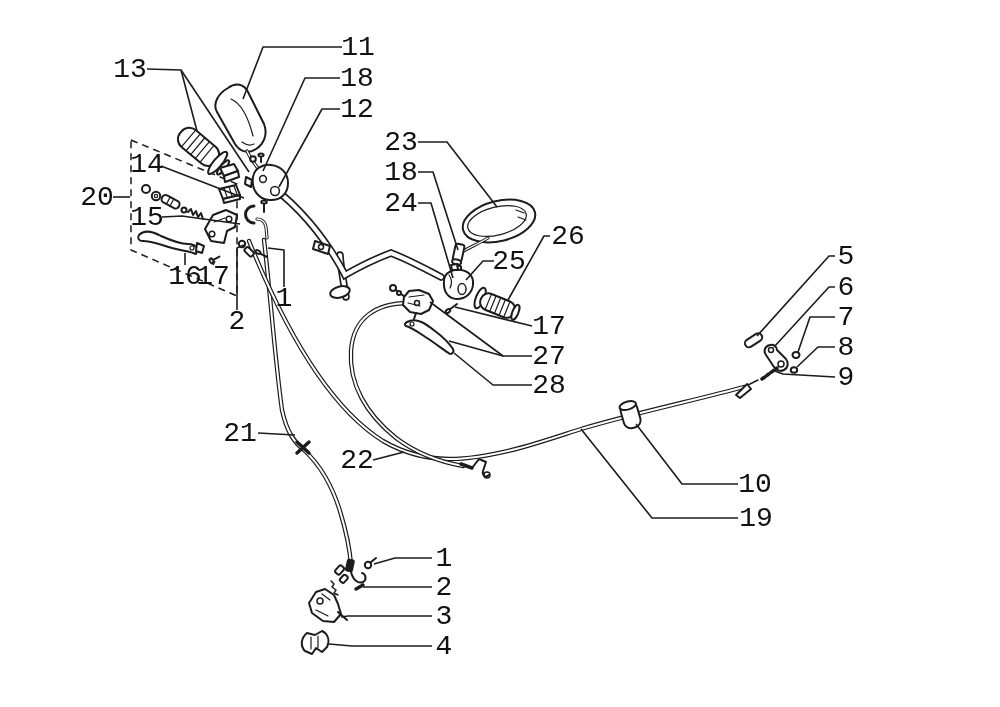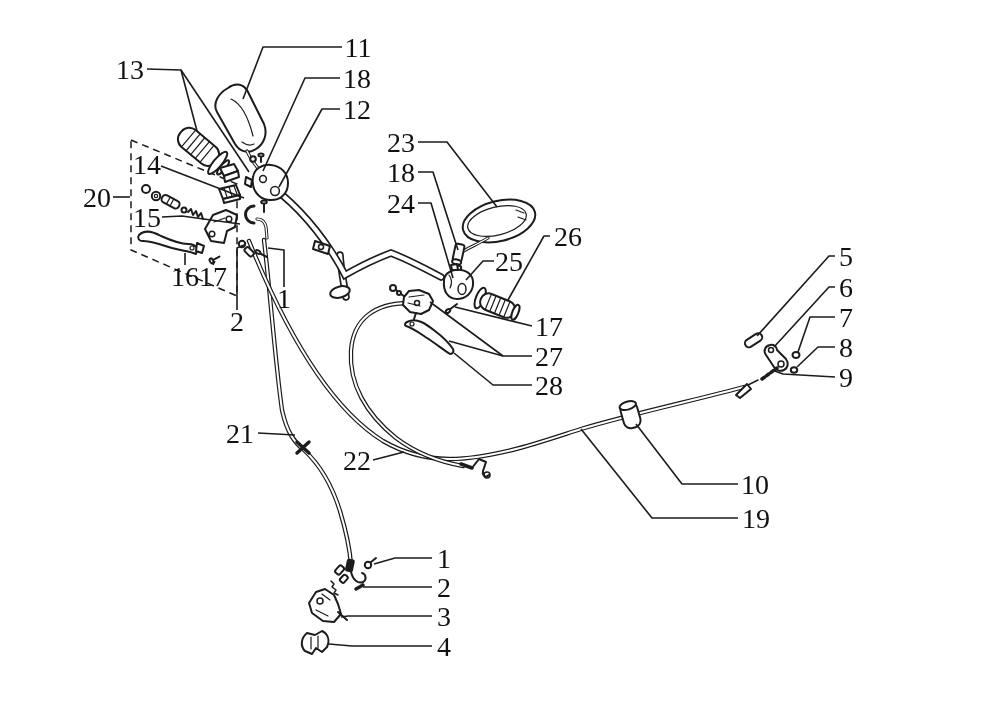--- a/index.html
+++ b/index.html
@@ -1,17 +1,17 @@
 <!DOCTYPE html>
 <html style="--bg: #ffffff; --line: #1c1c1c; --label: #111111; --labelsize: 28px;"><head>
 <meta charset="utf-8">
 <style>
   html,body{margin:0;padding:0;background:#fff;}
   .stage{position:relative;width:1000px;height:707px;background:var(--bg,#fff);
-         font-family:Liberation Serif, serif;overflow:hidden;}
+         font-family:Liberation Mono, monospace;overflow:hidden;}
   svg{display:block;}
   .ln{stroke:var(--line,#1a1a1a);fill:none;stroke-linecap:round;stroke-linejoin:round;}
   .w12{stroke-width:1.2}.w15{stroke-width:1.5}.w2{stroke-width:2}
   .w3{stroke-width:3}.w35{stroke-width:3.5}
   .fillw{fill:#fff;stroke:var(--line,#1a1a1a);stroke-width:2;stroke-linejoin:round;}
   .filld{fill:var(--line,#1a1a1a);stroke:none;}
   .tube-o{stroke:var(--line,#1a1a1a);stroke-width:7.5;fill:none;stroke-linecap:round;}
   .tube-i{stroke:#fff;stroke-width:4.2;fill:none;stroke-linecap:round;}
   .cab-o{stroke:var(--line,#1a1a1a);stroke-width:4.4;fill:none;stroke-linecap:round;}
   .cab-i{stroke:#fff;stroke-width:2;fill:none;stroke-linecap:round;}

